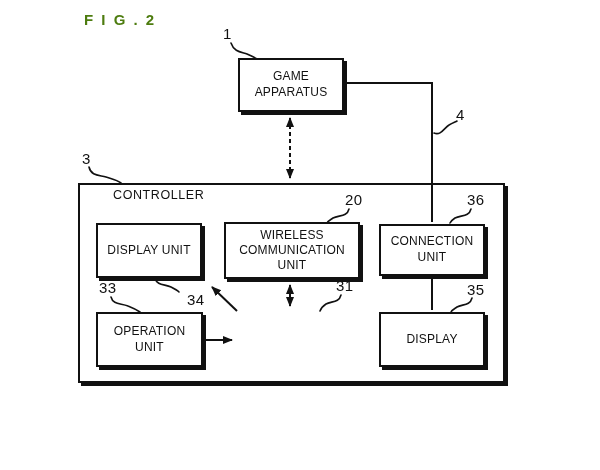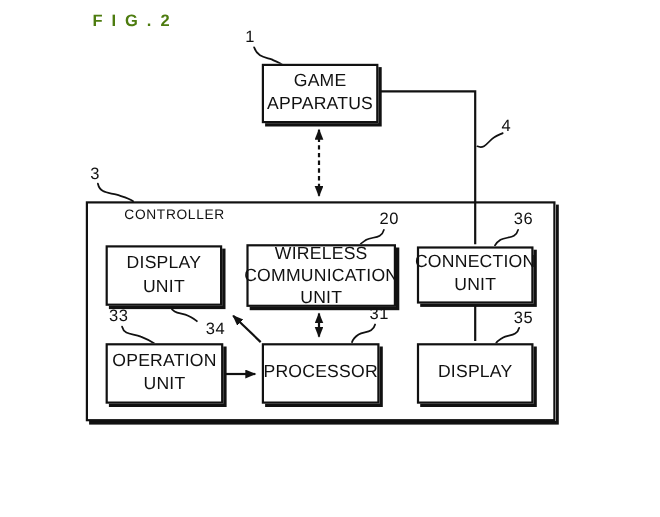--- a/index.html
+++ b/index.html
@@ -32,21 +32,21 @@
   .box{
     position:absolute;
     box-sizing:border-box;
     background:#ffffff;
     border:2px solid #111;
     box-shadow:3px 3px 0 #111;
     display:flex;
     align-items:center;
     justify-content:center;
     text-align:center;
-    font-size:16px;
+    font-size:12px;
     line-height:1.3;
     white-space:pre-line;
     color:#111;
     letter-spacing:0.2px;
   }
   .outer-box{
     position:absolute;
     box-sizing:border-box;
     background:transparent;
     border:2px solid #111;
@@ -146,23 +146,20 @@
   <div class="box box-connection">
     <span>CONNECTION
 UNIT</span>
   </div>
 
   <div class="box box-operation">
     <span>OPERATION
 UNIT</span>
   </div>
 
-  <div class="box box-processor">
-    <span>PROCESSOR</span>
-  </div>
 
   <div class="box box-battery">
     <span>DISPLAY</span>
   </div>
 
   <div class="ref ref-1">1</div>
   <div class="ref ref-3">3</div>
   <div class="ref ref-4">4</div>
   <div class="ref ref-32">20</div>
   <div class="ref ref-36">36</div>

